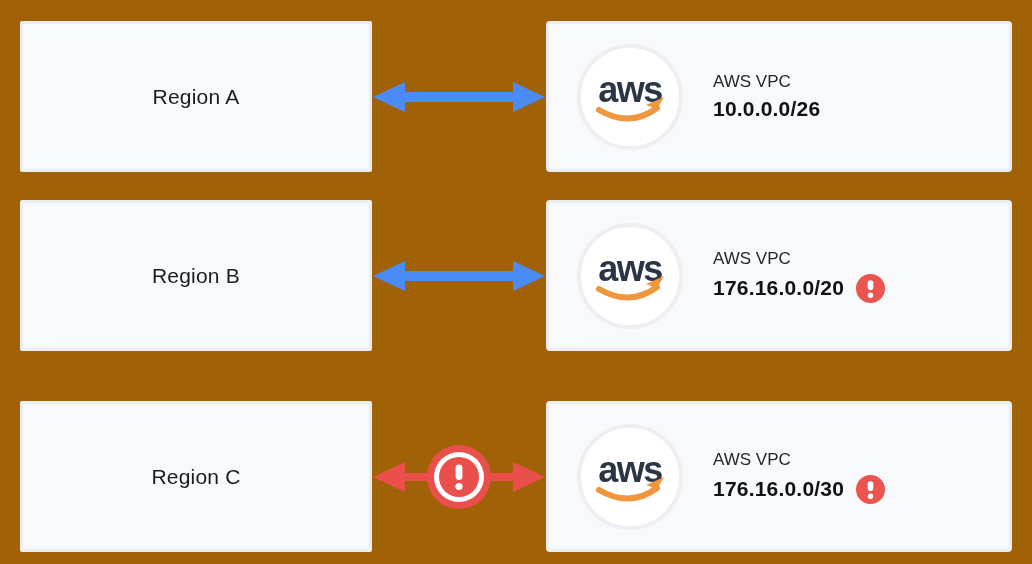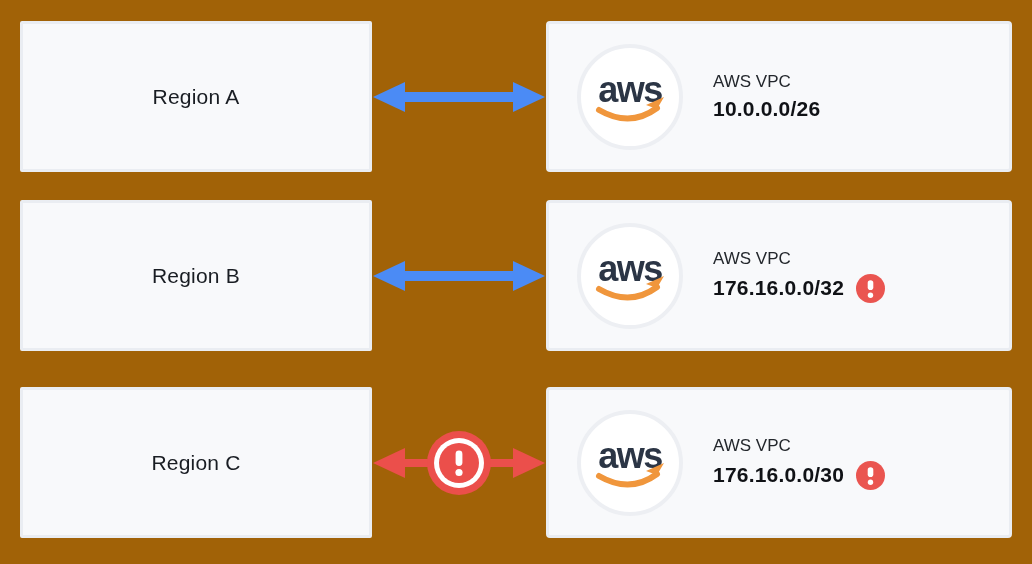--- a/index.html
+++ b/index.html
@@ -7,21 +7,21 @@
     position: relative;
     width: 1032px;
     height: 564px;
     background: #a16207;
     font-family: "Liberation Sans", sans-serif;
     overflow: hidden;
   }
   .row { position: absolute; left: 0; width: 1032px; height: 151px; }
   .row-a { top: 21px; }
   .row-b { top: 200px; }
-  .row-c { top: 387px; }
+  .row-c { top: 401px; }
 
   .region-box {
     position: absolute; left: 20px; top: 0;
     width: 352px; height: 151px; box-sizing: border-box;
     background: #F8F9FB; border: 3px solid #EAEDF2; border-radius: 2px;
     display: flex; align-items: center; justify-content: center;
   }
   .region-label { font-size: 21px; color: #191D23; letter-spacing: .2px; }
 
   .connector {
@@ -96,21 +96,21 @@
       <div class="aws-circle">
         <svg width="98" height="98" viewBox="0 0 98 98">
           <text x="49" y="54" text-anchor="middle" font-family="Liberation Sans, sans-serif" font-size="36" font-weight="bold" letter-spacing="-1.5" fill="#2B3545">aws</text>
           <path d="M18 62 Q49 80 76 60" stroke="#F0963C" stroke-width="6" fill="none" stroke-linecap="round"></path>
           <path d="M76 61 L83 49 L65 57 Z" fill="#F0963C"></path>
         </svg>
       </div>
       <div class="vpc-text">
         <div class="vpc-label">AWS VPC</div>
         <div class="cidr-line">
-          <span class="cidr">176.16.0.0/32</span>
+          <span class="cidr">176.16.0.0/20</span>
           <svg class="badge-icon" width="29" height="29" viewBox="0 0 29 29">
             <circle cx="14.5" cy="14.5" r="14.5" fill="#EA5550"></circle>
             <rect x="11.7" y="6.3" width="5.6" height="9.8" rx="2.8" fill="#ffffff"></rect>
             <circle cx="14.5" cy="21.2" r="2.7" fill="#ffffff"></circle>
           </svg>
         </div>
       </div>
     </div>
   </div>
 

